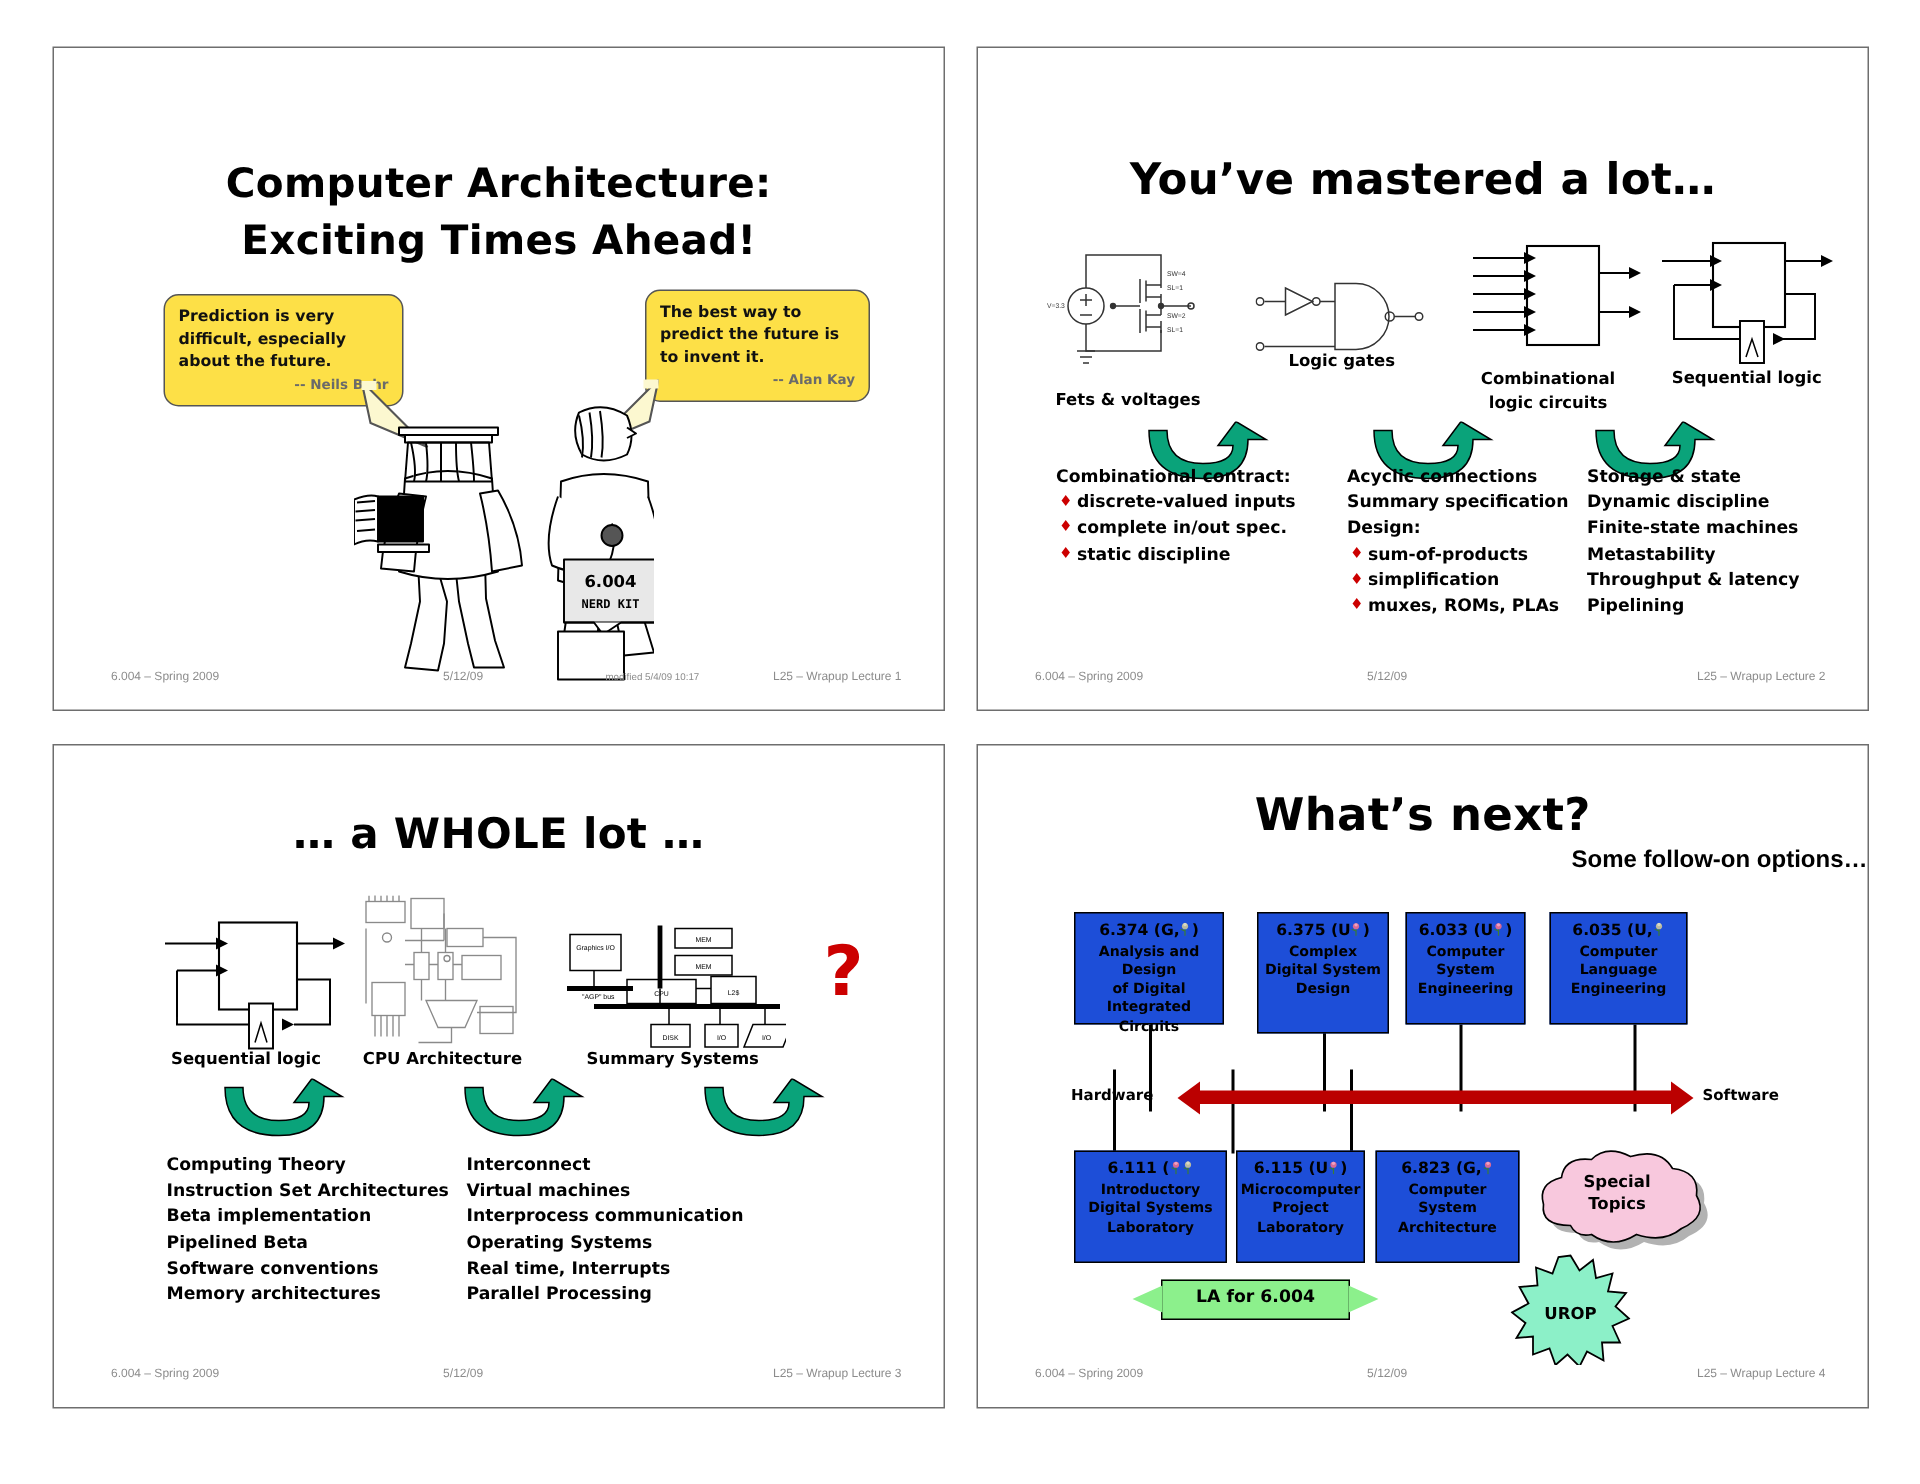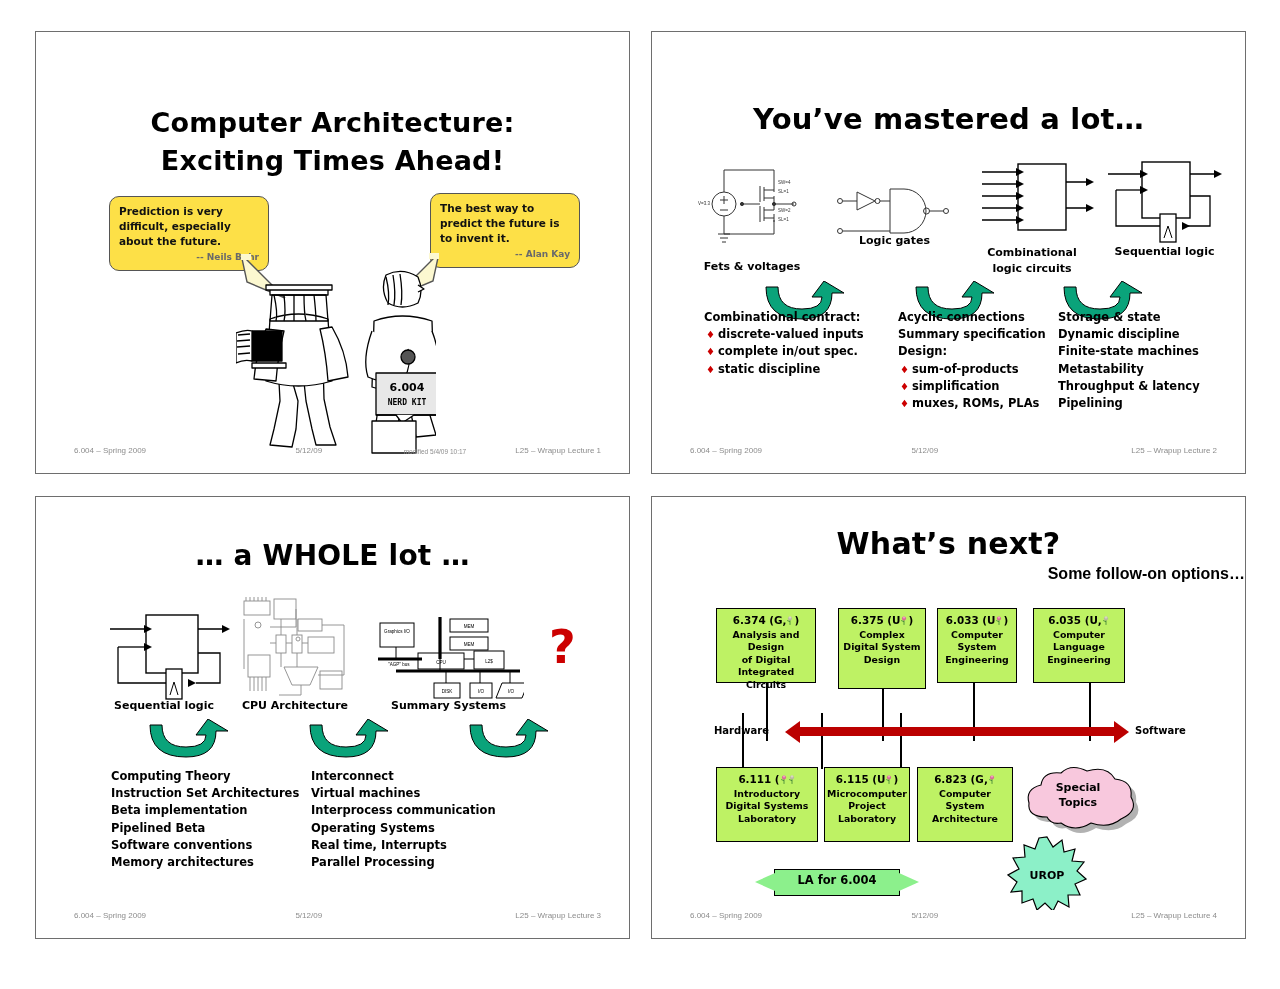--- a/index.html
+++ b/index.html
@@ -37,21 +37,21 @@
   
   .col{position:absolute;font-family:"DejaVu Sans",sans-serif;font-weight:bold;font-size:11.5px;
        line-height:17.2px;color:#000;white-space:nowrap;}
   .col .sub{padding-left:14px;position:relative;}
   .col .sub:before{content:"\2666";color:#cc0000;position:absolute;left:2px;font-size:10px;}
 
   .caption{position:absolute;font-family:"DejaVu Sans",sans-serif;font-weight:bold;font-size:11px;
            text-align:center;color:#000;white-space:nowrap;}
 
   
-  .cbox{position:absolute;border:1.6px solid #000;background:#bef264;box-sizing:border-box;
+  .cbox{position:absolute;border:1.6px solid #000;background:#1d4ed8;box-sizing:border-box;
         font-family:"DejaVu Sans",sans-serif;font-weight:bold;font-size:9.4px;line-height:12.6px;
         text-align:center;padding-top:5px;color:#000;}
   .cbox .code{display:block;font-size:10.4px;margin-bottom:2px;}
   .flower{display:inline-block;width:8px;height:9px;position:relative;top:1px;}
 
   .stem{position:absolute;width:1.6px;background:#000;}
   .hwbar{position:absolute;height:9px;background:#bb0000;}
   .arrowL{position:absolute;width:0;height:0;border-top:11px solid transparent;
           border-bottom:11px solid transparent;border-right:15px solid #bb0000;}
   .arrowR{position:absolute;width:0;height:0;border-top:11px solid transparent;
@@ -501,21 +501,21 @@
 
     <svg style="position:absolute;left:366px;top:262px;" width="126" height="78">
       <g transform="translate(5,6)">
         <path d="M24 52 Q4 52 6 38 Q2 24 18 20 Q20 6 38 8 Q48 -2 64 6 Q84 0 92 14 Q110 16 108 32 Q116 46 98 54 Q86 64 68 58 Q52 68 38 58 Q28 60 24 52 Z" fill="rgba(0,0,0,.3)" transform="translate(5,5)"></path>
         <path d="M24 52 Q4 52 6 38 Q2 24 18 20 Q20 6 38 8 Q48 -2 64 6 Q84 0 92 14 Q110 16 108 32 Q116 46 98 54 Q86 64 68 58 Q52 68 38 58 Q28 60 24 52 Z" fill="#f8c8dd" stroke="#000" stroke-width="1.1"></path>
       </g>
       <text x="60" y="32" text-anchor="middle" font-family="DejaVu Sans, sans-serif" font-size="11" font-weight="bold" fill="#000">Special</text>
       <text x="60" y="47" text-anchor="middle" font-family="DejaVu Sans, sans-serif" font-size="11" font-weight="bold" fill="#000">Topics</text>
     </svg>
 
-    <div class="ribbon" style="left:122px;top:356px;width:124px;height:25px;margin-top:16px;">
+    <div class="ribbon" style="left:122px;top:356px;width:124px;height:25px;">
       <span class="wingL"></span>
       <span class="wingR"></span>
       <span>LA for 6.004</span>
     </div>
 
     <svg style="position:absolute;left:355px;top:338px;" width="80" height="75">
       <polygon points="40,2 46,12 55,5 57,17 68,14 65,26 77,27 70,36 79,44 68,49 73,60 61,60 62,72 51,66 46,76 38,68 30,75 26,64 15,68 15,56 4,57 10,47 1,40 12,34 6,23 18,22 17,10 28,14 32,3" fill="#8cf0c8" stroke="#000" stroke-width="1.2"></polygon>
       <text x="40" y="44" text-anchor="middle" font-family="DejaVu Sans, sans-serif" font-size="11" font-weight="bold" fill="#000">UROP</text>
     </svg>
 

